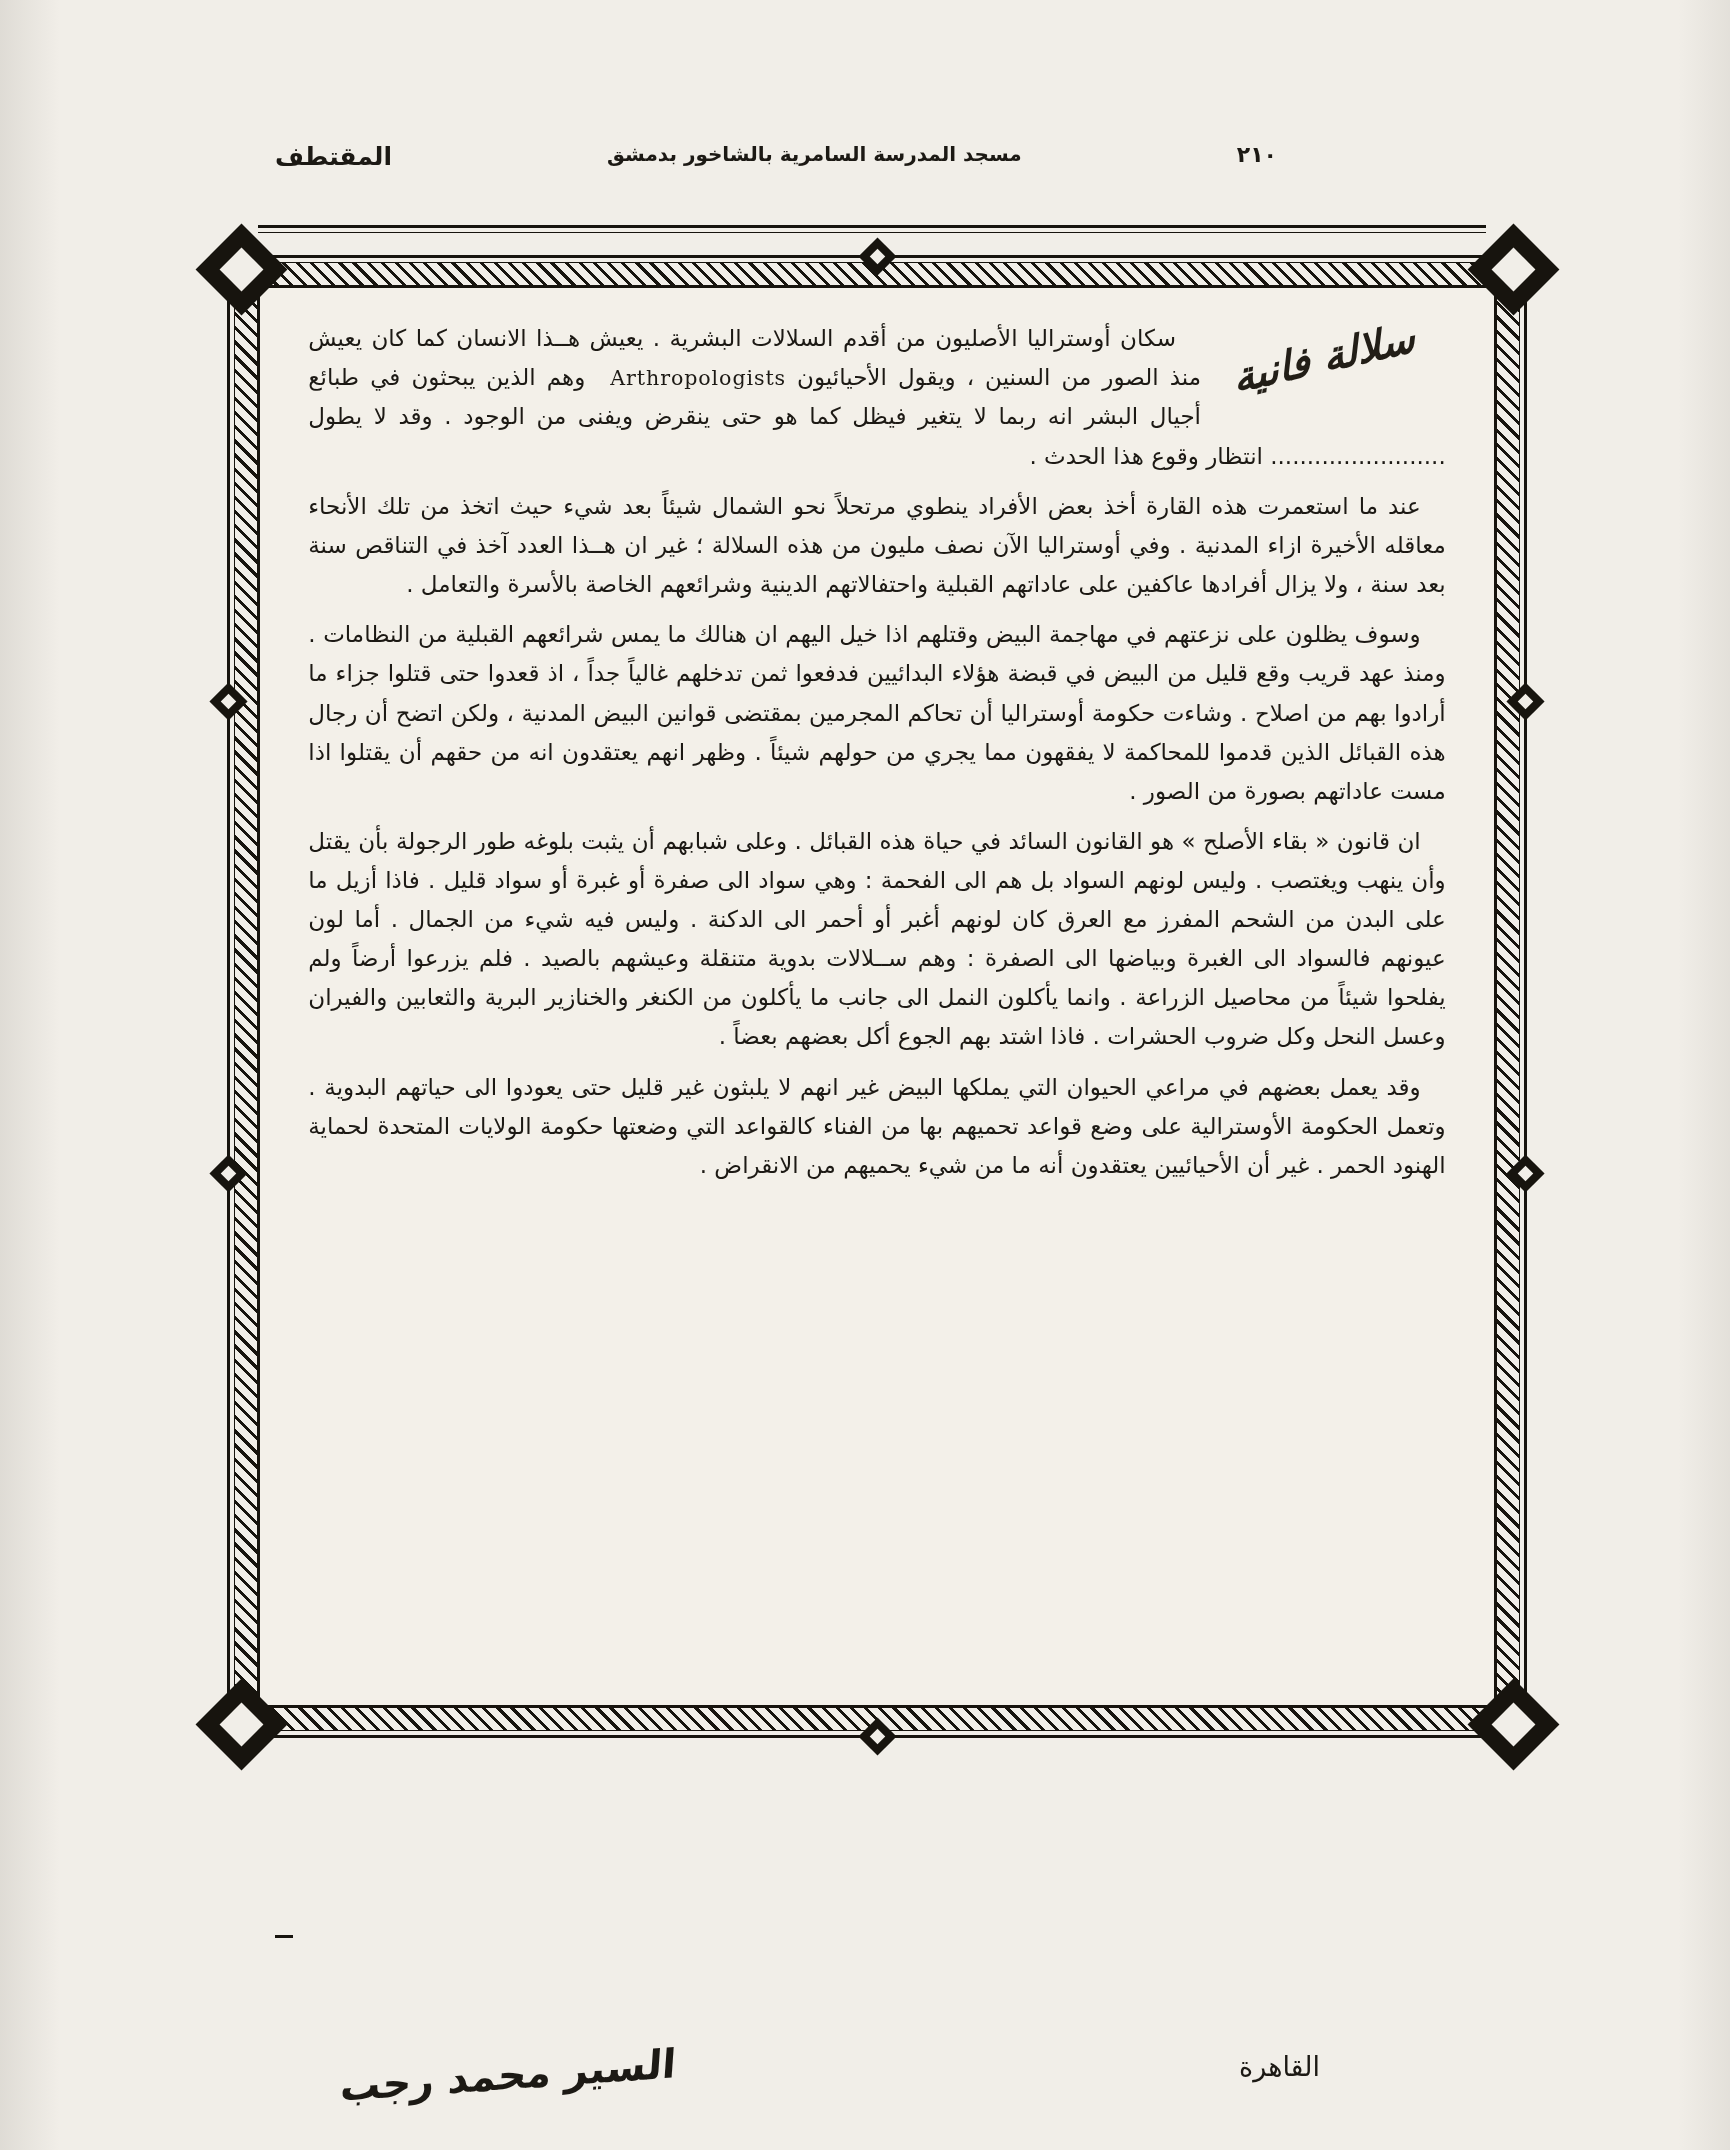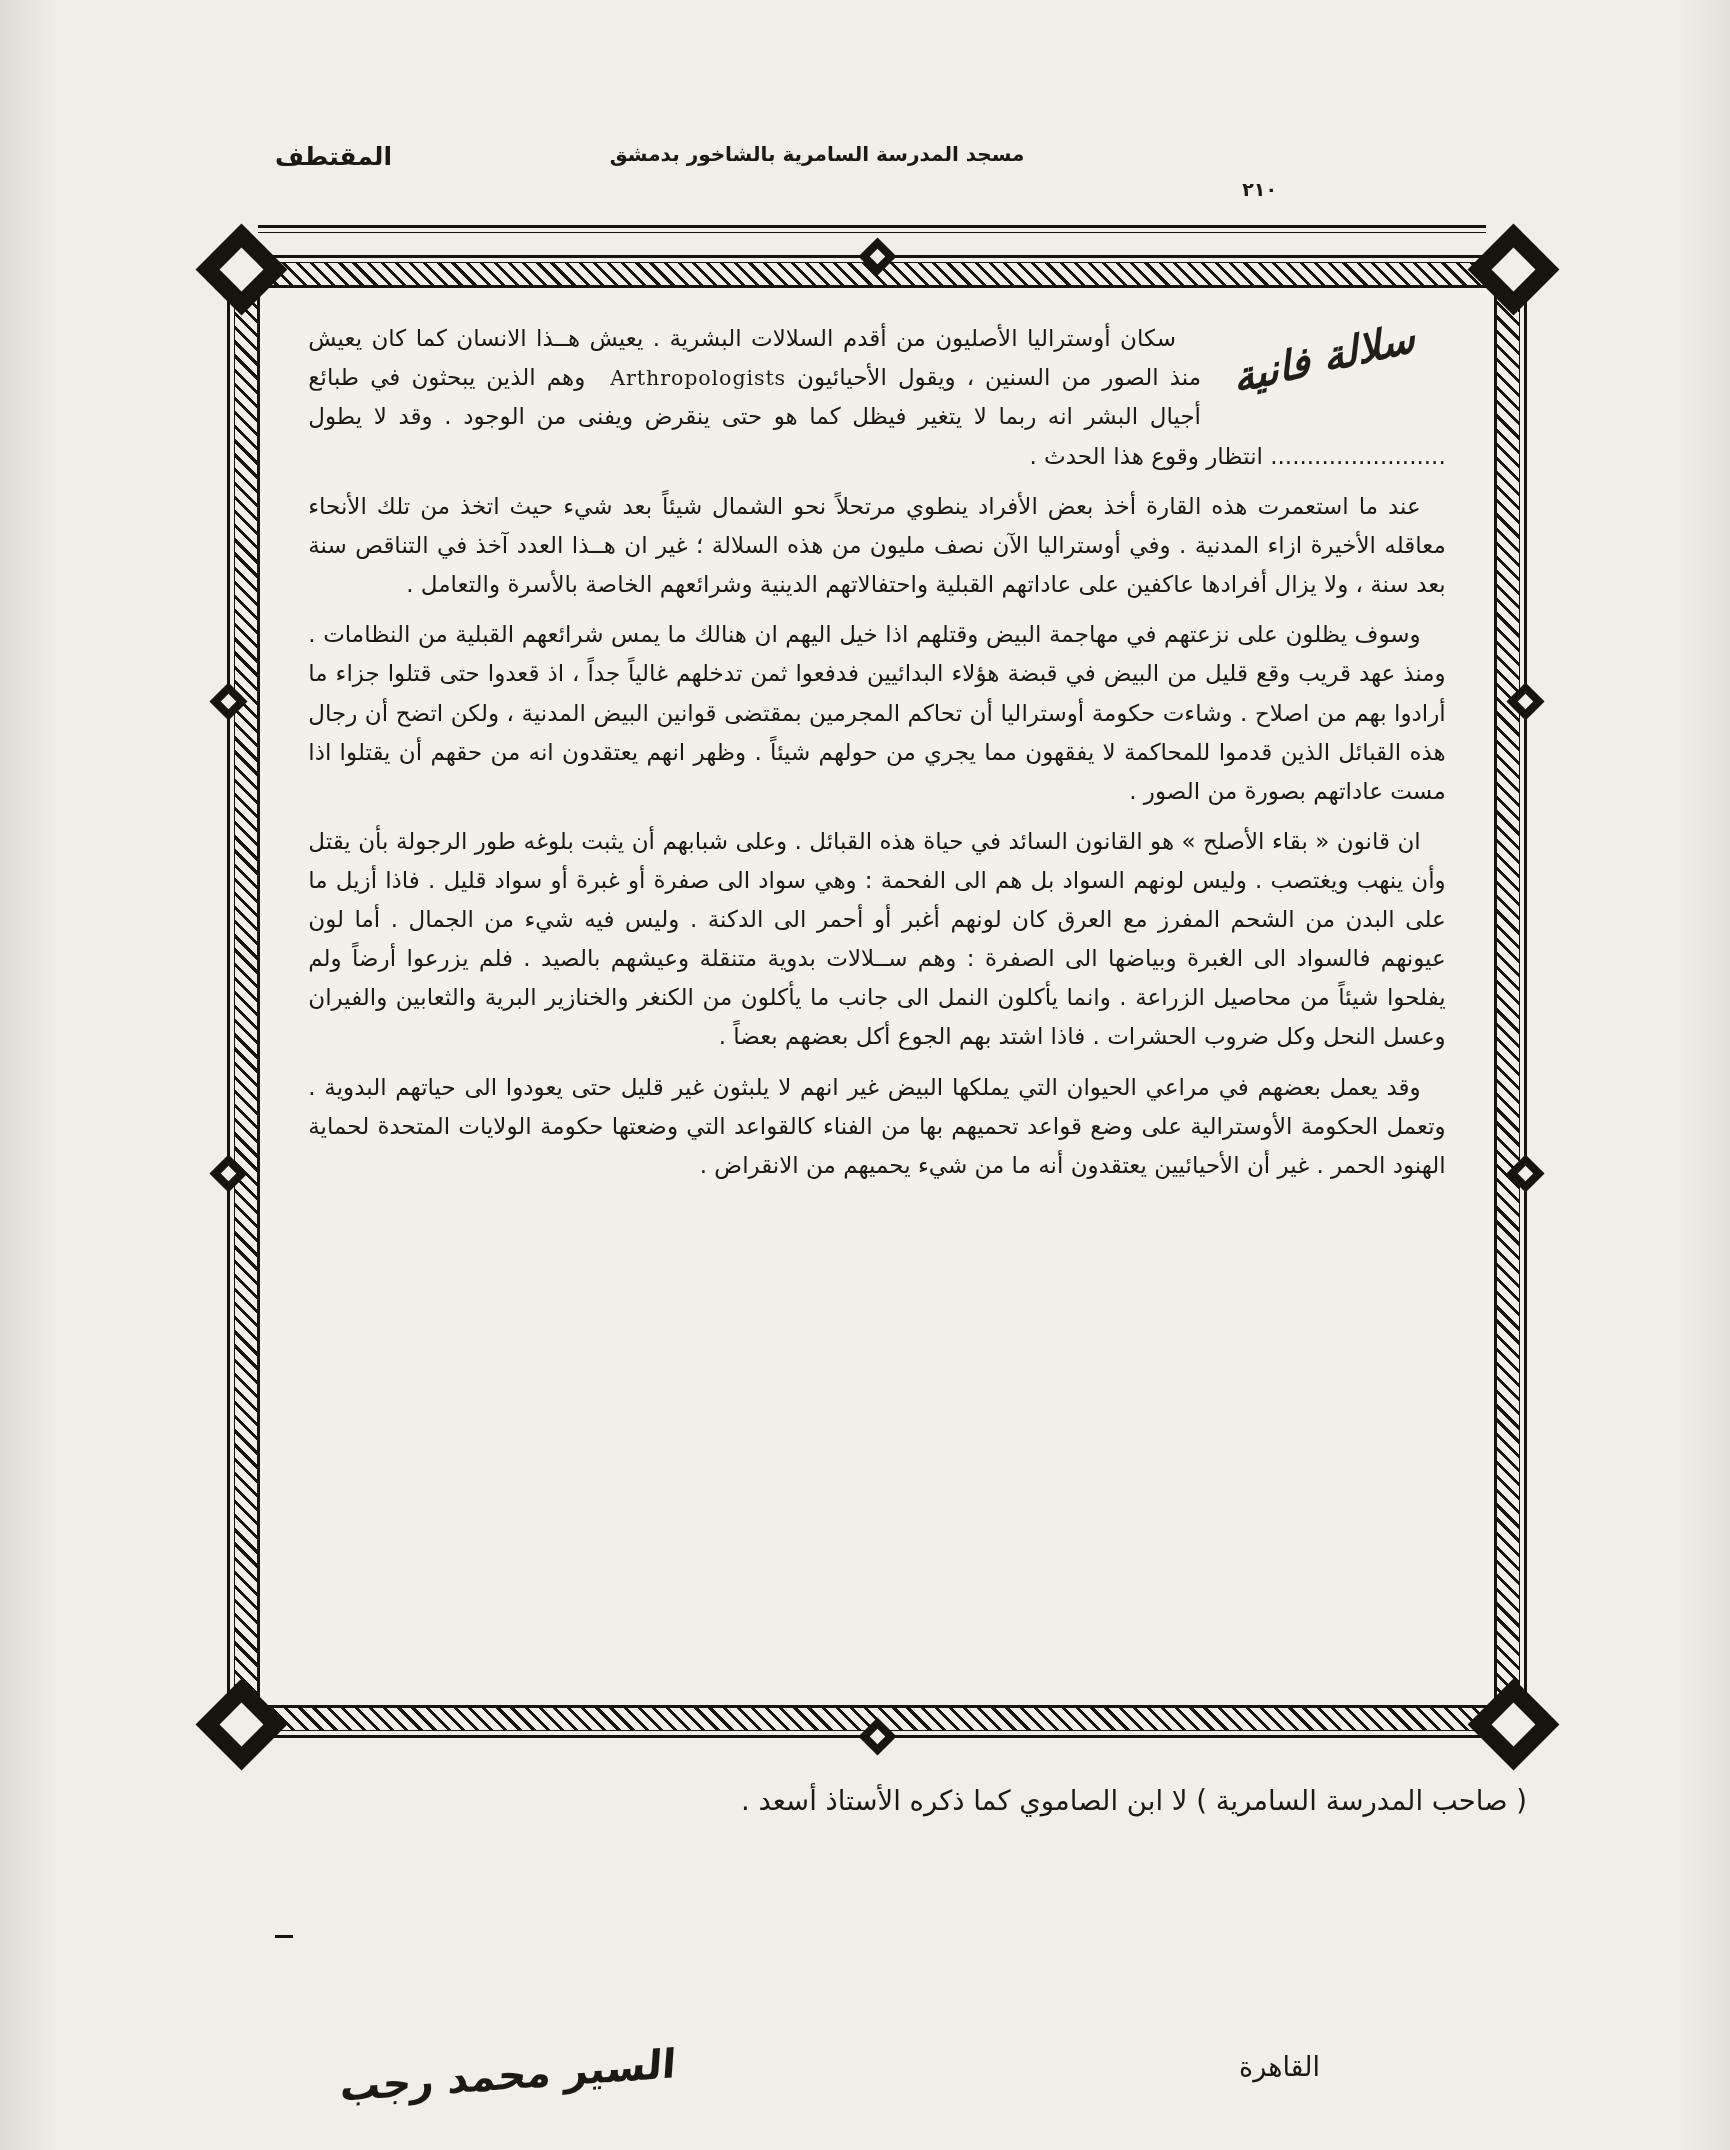--- a/index.html
+++ b/index.html
@@ -20,21 +20,21 @@
   }
 
   
   .page-header {
     position: absolute; top: 142px; left: 275px; width: 1002px;
     display: flex; justify-content: space-between; align-items: flex-start;
     font-weight: bold;
   }
   .journal-name   { font-size: 25px; }
   .header-title   { font-size: 20px; }
-  .page-number    { font-size: 19px; letter-spacing: 2.6px; margin-top: 36px; }
+  .page-number    { font-size: 22px; letter-spacing: 2.6px; }
 
   .header-rule {
     position: absolute; top: 225px; left: 258px; width: 1228px;
     border-top: 3.4px solid #17140e;
   }
   .header-rule::after {
     content: ""; display: block; margin-top: 3.9px;
     border-top: 1.3px solid #17140e;
   }
 
@@ -169,20 +169,19 @@
       <p class="body-text">عند ما استعمرت هذه القارة أخذ بعض الأفراد ينطوي مرتحلاً نحو الشمال شيئاً بعد شيء حيث اتخذ من تلك الأنحاء معاقله الأخيرة ازاء المدنية . وفي أوستراليا الآن نصف مليون من هذه السلالة ؛ غير ان هــذا العدد آخذ في التناقص سنة بعد سنة ، ولا يزال أفرادها عاكفين على عاداتهم القبلية واحتفالاتهم الدينية وشرائعهم الخاصة بالأسرة والتعامل .</p>
       <p class="body-text">وسوف يظلون على نزعتهم في مهاجمة البيض وقتلهم اذا خيل اليهم ان هنالك ما يمس شرائعهم القبلية من النظامات . ومنذ عهد قريب وقع قليل من البيض في قبضة هؤلاء البدائيين فدفعوا ثمن تدخلهم غالياً جداً ، اذ قعدوا حتى قتلوا جزاء ما أرادوا بهم من اصلاح . وشاءت حكومة أوستراليا أن تحاكم المجرمين بمقتضى قوانين البيض المدنية ، ولكن اتضح أن رجال هذه القبائل الذين قدموا للمحاكمة لا يفقهون مما يجري من حولهم شيئاً . وظهر انهم يعتقدون انه من حقهم أن يقتلوا اذا مست عاداتهم بصورة من الصور .</p>
       <p class="body-text">ان قانون « بقاء الأصلح » هو القانون السائد في حياة هذه القبائل . وعلى شبابهم أن يثبت بلوغه طور الرجولة بأن يقتل وأن ينهب ويغتصب . وليس لونهم السواد بل هم الى الفحمة : وهي سواد الى صفرة أو غبرة أو سواد قليل . فاذا أزيل ما على البدن من الشحم المفرز مع العرق كان لونهم أغبر أو أحمر الى الدكنة . وليس فيه شيء من الجمال . أما لون عيونهم فالسواد الى الغبرة وبياضها الى الصفرة : وهم ســلالات بدوية متنقلة وعيشهم بالصيد . فلم يزرعوا أرضاً ولم يفلحوا شيئاً من محاصيل الزراعة . وانما يأكلون النمل الى جانب ما يأكلون من الكنغر والخنازير البرية والثعابين والفيران وعسل النحل وكل ضروب الحشرات . فاذا اشتد بهم الجوع أكل بعضهم بعضاً .</p>
       <p class="body-text">وقد يعمل بعضهم في مراعي الحيوان التي يملكها البيض غير انهم لا يلبثون غير قليل حتى يعودوا الى حياتهم البدوية . وتعمل الحكومة الأوسترالية على وضع قواعد تحميهم بها من الفناء كالقواعد التي وضعتها حكومة الولايات المتحدة لحماية الهنود الحمر . غير أن الأحيائيين يعتقدون أنه ما من شيء يحميهم من الانقراض .</p>
 
     </div>
   </div>
 </div>
 
 <section class="addendum">
-  <p>( صاحب المدرسة السامرية ) لا ابن الصاموي كما ذكره الأستاذ أسعد .</p>
 </section>
 
 <span class="place-cairo">القاهرة</span>
 <span class="signature">السير محمد رجب</span>
 
 <span class="margin-mark"></span>
 
 
 </body></html>

